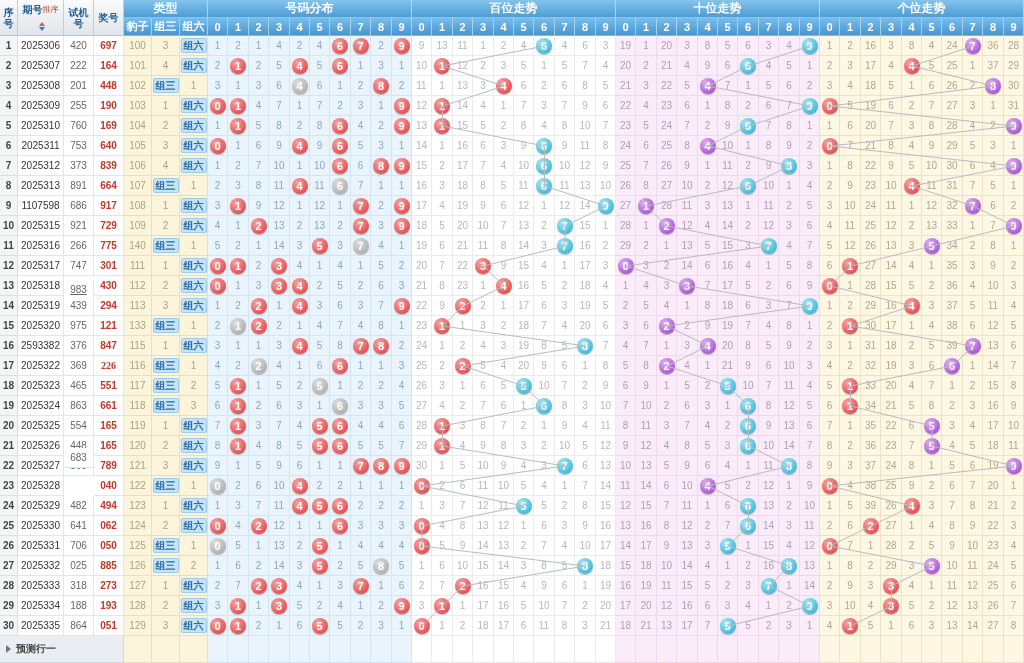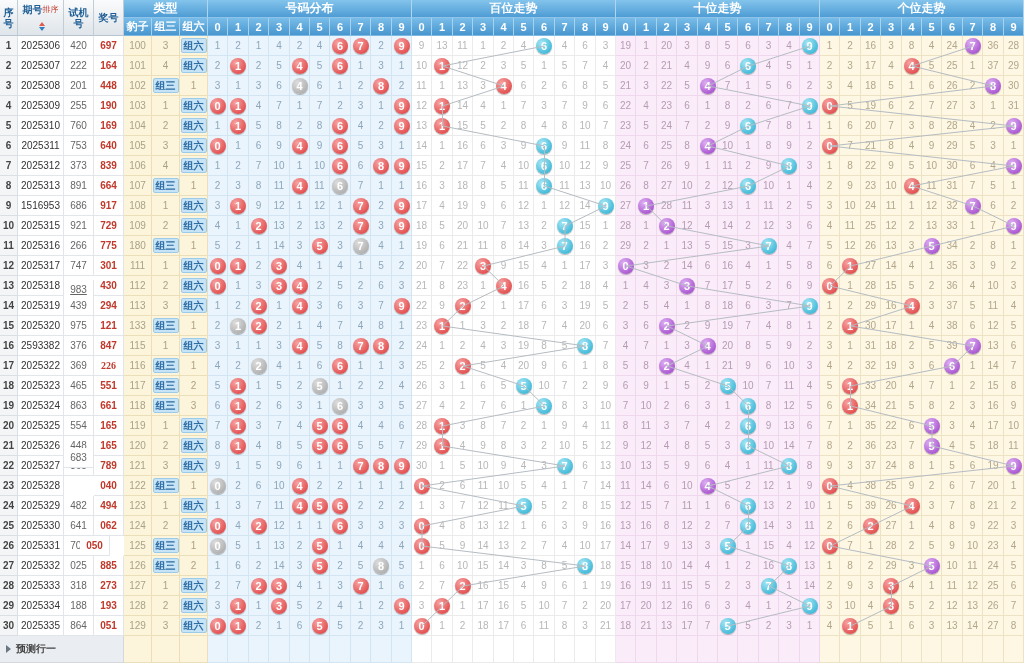--- a/index.html
+++ b/index.html
@@ -576,21 +576,21 @@
       <div class="c sge" style="left: 881px; top: 176px; width: 21px; height: 20px;">10</div>
       <div class="c sge" style="left: 902px; top: 176px; width: 20px; height: 20px;">
         <span class="ball" style="background: radial-gradient(circle at 35% 30%, rgb(247, 162, 162), rgb(220, 52, 52));">4</span>
       </div>
       <div class="c sge" style="left: 922px; top: 176px; width: 20px; height: 20px;">11</div>
       <div class="c sge" style="left: 942px; top: 176px; width: 21px; height: 20px;">31</div>
       <div class="c sge" style="left: 963px; top: 176px; width: 20px; height: 20px;">7</div>
       <div class="c sge" style="left: 983px; top: 176px; width: 21px; height: 20px;">5</div>
       <div class="c sge" style="left: 1004px; top: 176px; width: 20px; height: 20px;">1</div>
       <div class="c sq" style="left: 0px; top: 196px; width: 18px; height: 20px;">9</div>
-      <div class="c pd" style="left: 18px; top: 196px; width: 46px; height: 20px;">1516953</div>
+      <div class="c pd" style="left: 18px; top: 196px; width: 46px; height: 20px;">1107598</div>
       <div class="c ts" style="left: 64px; top: 196px; width: 30px; height: 20px;">686</div>
       <div class="c pz" style="left: 94px; top: 196px; width: 30px; height: 20px;">917</div>
       <div class="c tp" style="left: 124px; top: 196px; width: 28px; height: 20px;">108</div>
       <div class="c tp" style="left: 152px; top: 196px; width: 28px; height: 20px;">1</div>
       <div class="c tp" style="left: 180px; top: 196px; width: 28px; height: 20px;">
         <span class="chip">组六</span>
       </div>
       <div class="c sdist" style="left: 208px; top: 196px; width: 20px; height: 20px;">3</div>
       <div class="c sdist" style="left: 228px; top: 196px; width: 21px; height: 20px;">
         <span class="ball" style="background: radial-gradient(circle at 35% 30%, rgb(247, 162, 162), rgb(220, 52, 52));">1</span>
@@ -701,21 +701,21 @@
       <div class="c sge" style="left: 942px; top: 216px; width: 21px; height: 20px;">33</div>
       <div class="c sge" style="left: 963px; top: 216px; width: 20px; height: 20px;">1</div>
       <div class="c sge" style="left: 983px; top: 216px; width: 21px; height: 20px;">7</div>
       <div class="c sge" style="left: 1004px; top: 216px; width: 20px; height: 20px;">
         <span class="ball" style="background: radial-gradient(circle at 35% 30%, rgb(221, 175, 242), rgb(153, 57, 198));">9</span>
       </div>
       <div class="c sq" style="left: 0px; top: 236px; width: 18px; height: 20px;">11</div>
       <div class="c pd" style="left: 18px; top: 236px; width: 46px; height: 20px;">2025316</div>
       <div class="c ts" style="left: 64px; top: 236px; width: 30px; height: 20px;">266</div>
       <div class="c pz" style="left: 94px; top: 236px; width: 30px; height: 20px;">775</div>
-      <div class="c tp" style="left: 124px; top: 236px; width: 28px; height: 20px;">180</div>
+      <div class="c tp" style="left: 124px; top: 236px; width: 28px; height: 20px;">140</div>
       <div class="c tp" style="left: 152px; top: 236px; width: 28px; height: 20px;">
         <span class="chip">组三</span>
       </div>
       <div class="c tp" style="left: 180px; top: 236px; width: 28px; height: 20px;">1</div>
       <div class="c sdist" style="left: 208px; top: 236px; width: 20px; height: 20px;">5</div>
       <div class="c sdist" style="left: 228px; top: 236px; width: 21px; height: 20px;">2</div>
       <div class="c sdist" style="left: 249px; top: 236px; width: 20px; height: 20px;">1</div>
       <div class="c sdist" style="left: 269px; top: 236px; width: 21px; height: 20px;">14</div>
       <div class="c sdist" style="left: 290px; top: 236px; width: 20px; height: 20px;">3</div>
       <div class="c sdist" style="left: 310px; top: 236px; width: 20px; height: 20px;">
@@ -1603,21 +1603,21 @@
       <div class="c sge" style="left: 881px; top: 516px; width: 21px; height: 20px;">27</div>
       <div class="c sge" style="left: 902px; top: 516px; width: 20px; height: 20px;">1</div>
       <div class="c sge" style="left: 922px; top: 516px; width: 20px; height: 20px;">4</div>
       <div class="c sge" style="left: 942px; top: 516px; width: 21px; height: 20px;">8</div>
       <div class="c sge" style="left: 963px; top: 516px; width: 20px; height: 20px;">9</div>
       <div class="c sge" style="left: 983px; top: 516px; width: 21px; height: 20px;">22</div>
       <div class="c sge" style="left: 1004px; top: 516px; width: 20px; height: 20px;">3</div>
       <div class="c sq" style="left: 0px; top: 536px; width: 18px; height: 20px;">26</div>
       <div class="c pd" style="left: 18px; top: 536px; width: 46px; height: 20px;">2025331</div>
       <div class="c ts" style="left: 64px; top: 536px; width: 30px; height: 20px;">706</div>
-      <div class="c pz" style="left: 80px; top: 536px; width: 30px; height: 20px;">050</div>
+      <div class="c pz" style="left: 94px; top: 536px; width: 30px; height: 20px;">050</div>
       <div class="c tp" style="left: 124px; top: 536px; width: 28px; height: 20px;">125</div>
       <div class="c tp" style="left: 152px; top: 536px; width: 28px; height: 20px;">
         <span class="chip">组三</span>
       </div>
       <div class="c tp" style="left: 180px; top: 536px; width: 28px; height: 20px;">1</div>
       <div class="c sdist" style="left: 208px; top: 536px; width: 20px; height: 20px;">
         <span class="ball" style="background: radial-gradient(circle at 35% 30%, rgb(222, 222, 222), rgb(160, 160, 160));">0</span>
       </div>
       <div class="c sdist" style="left: 228px; top: 536px; width: 21px; height: 20px;">5</div>
       <div class="c sdist" style="left: 249px; top: 536px; width: 20px; height: 20px;">1</div>

